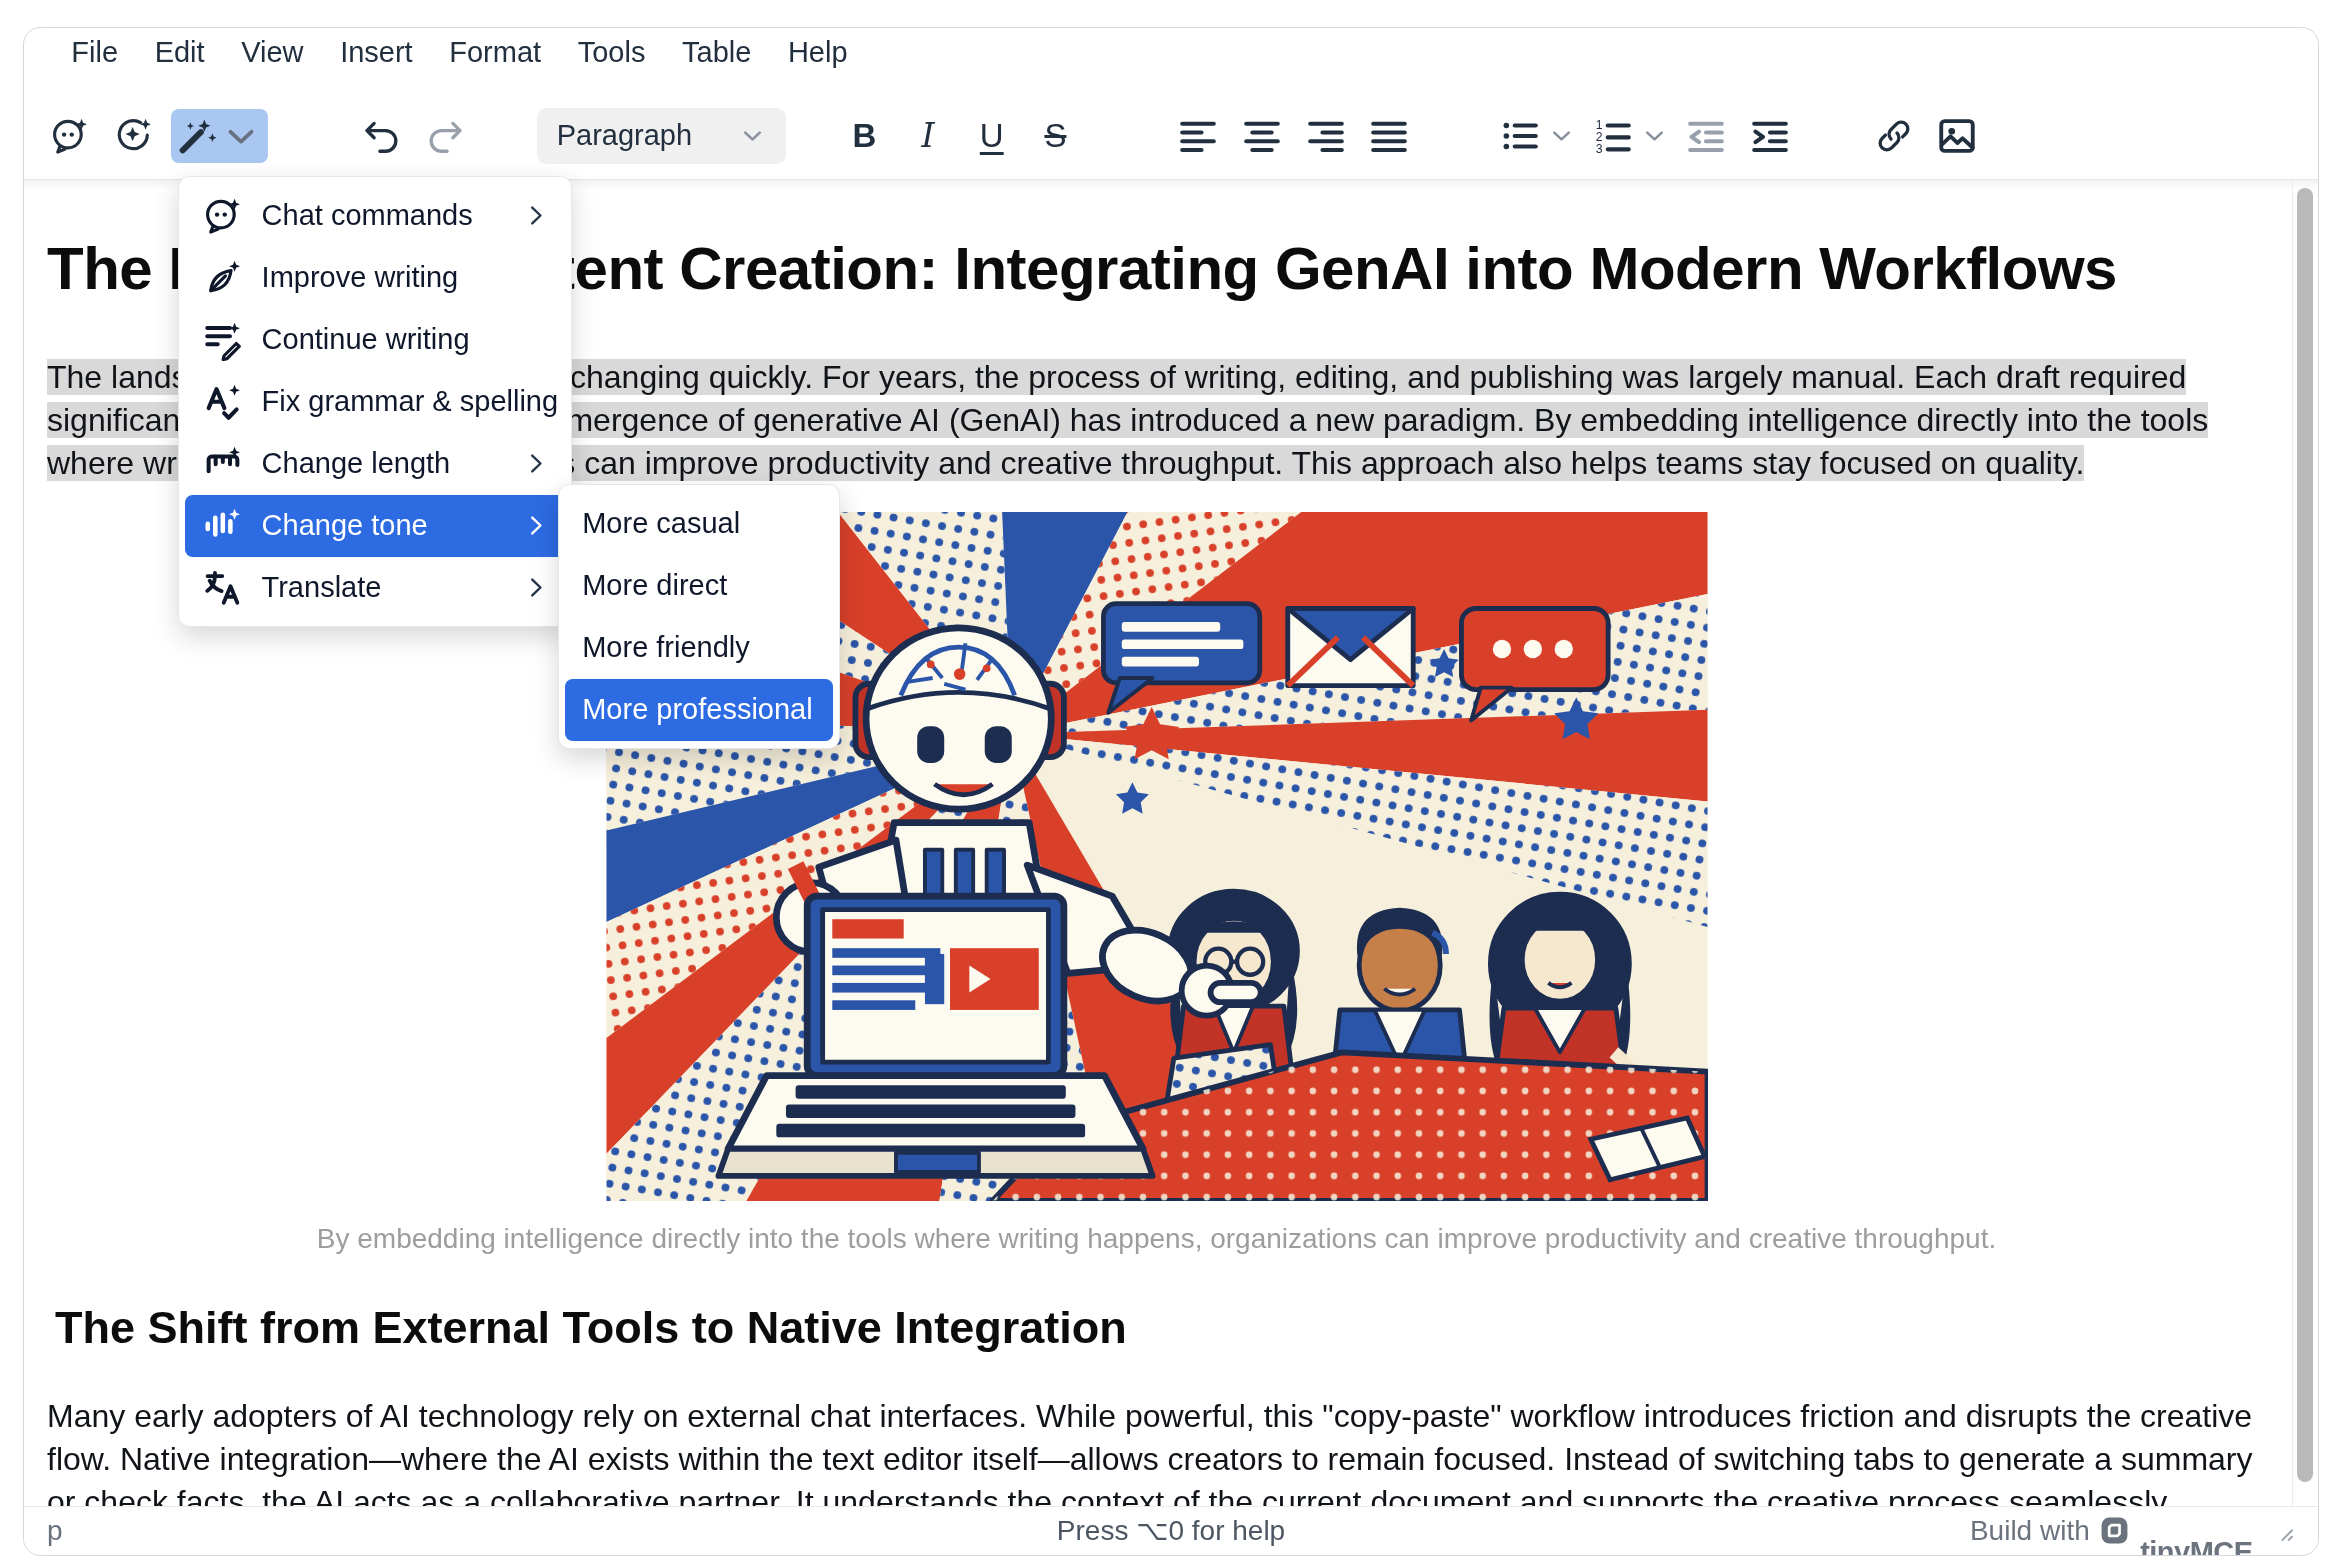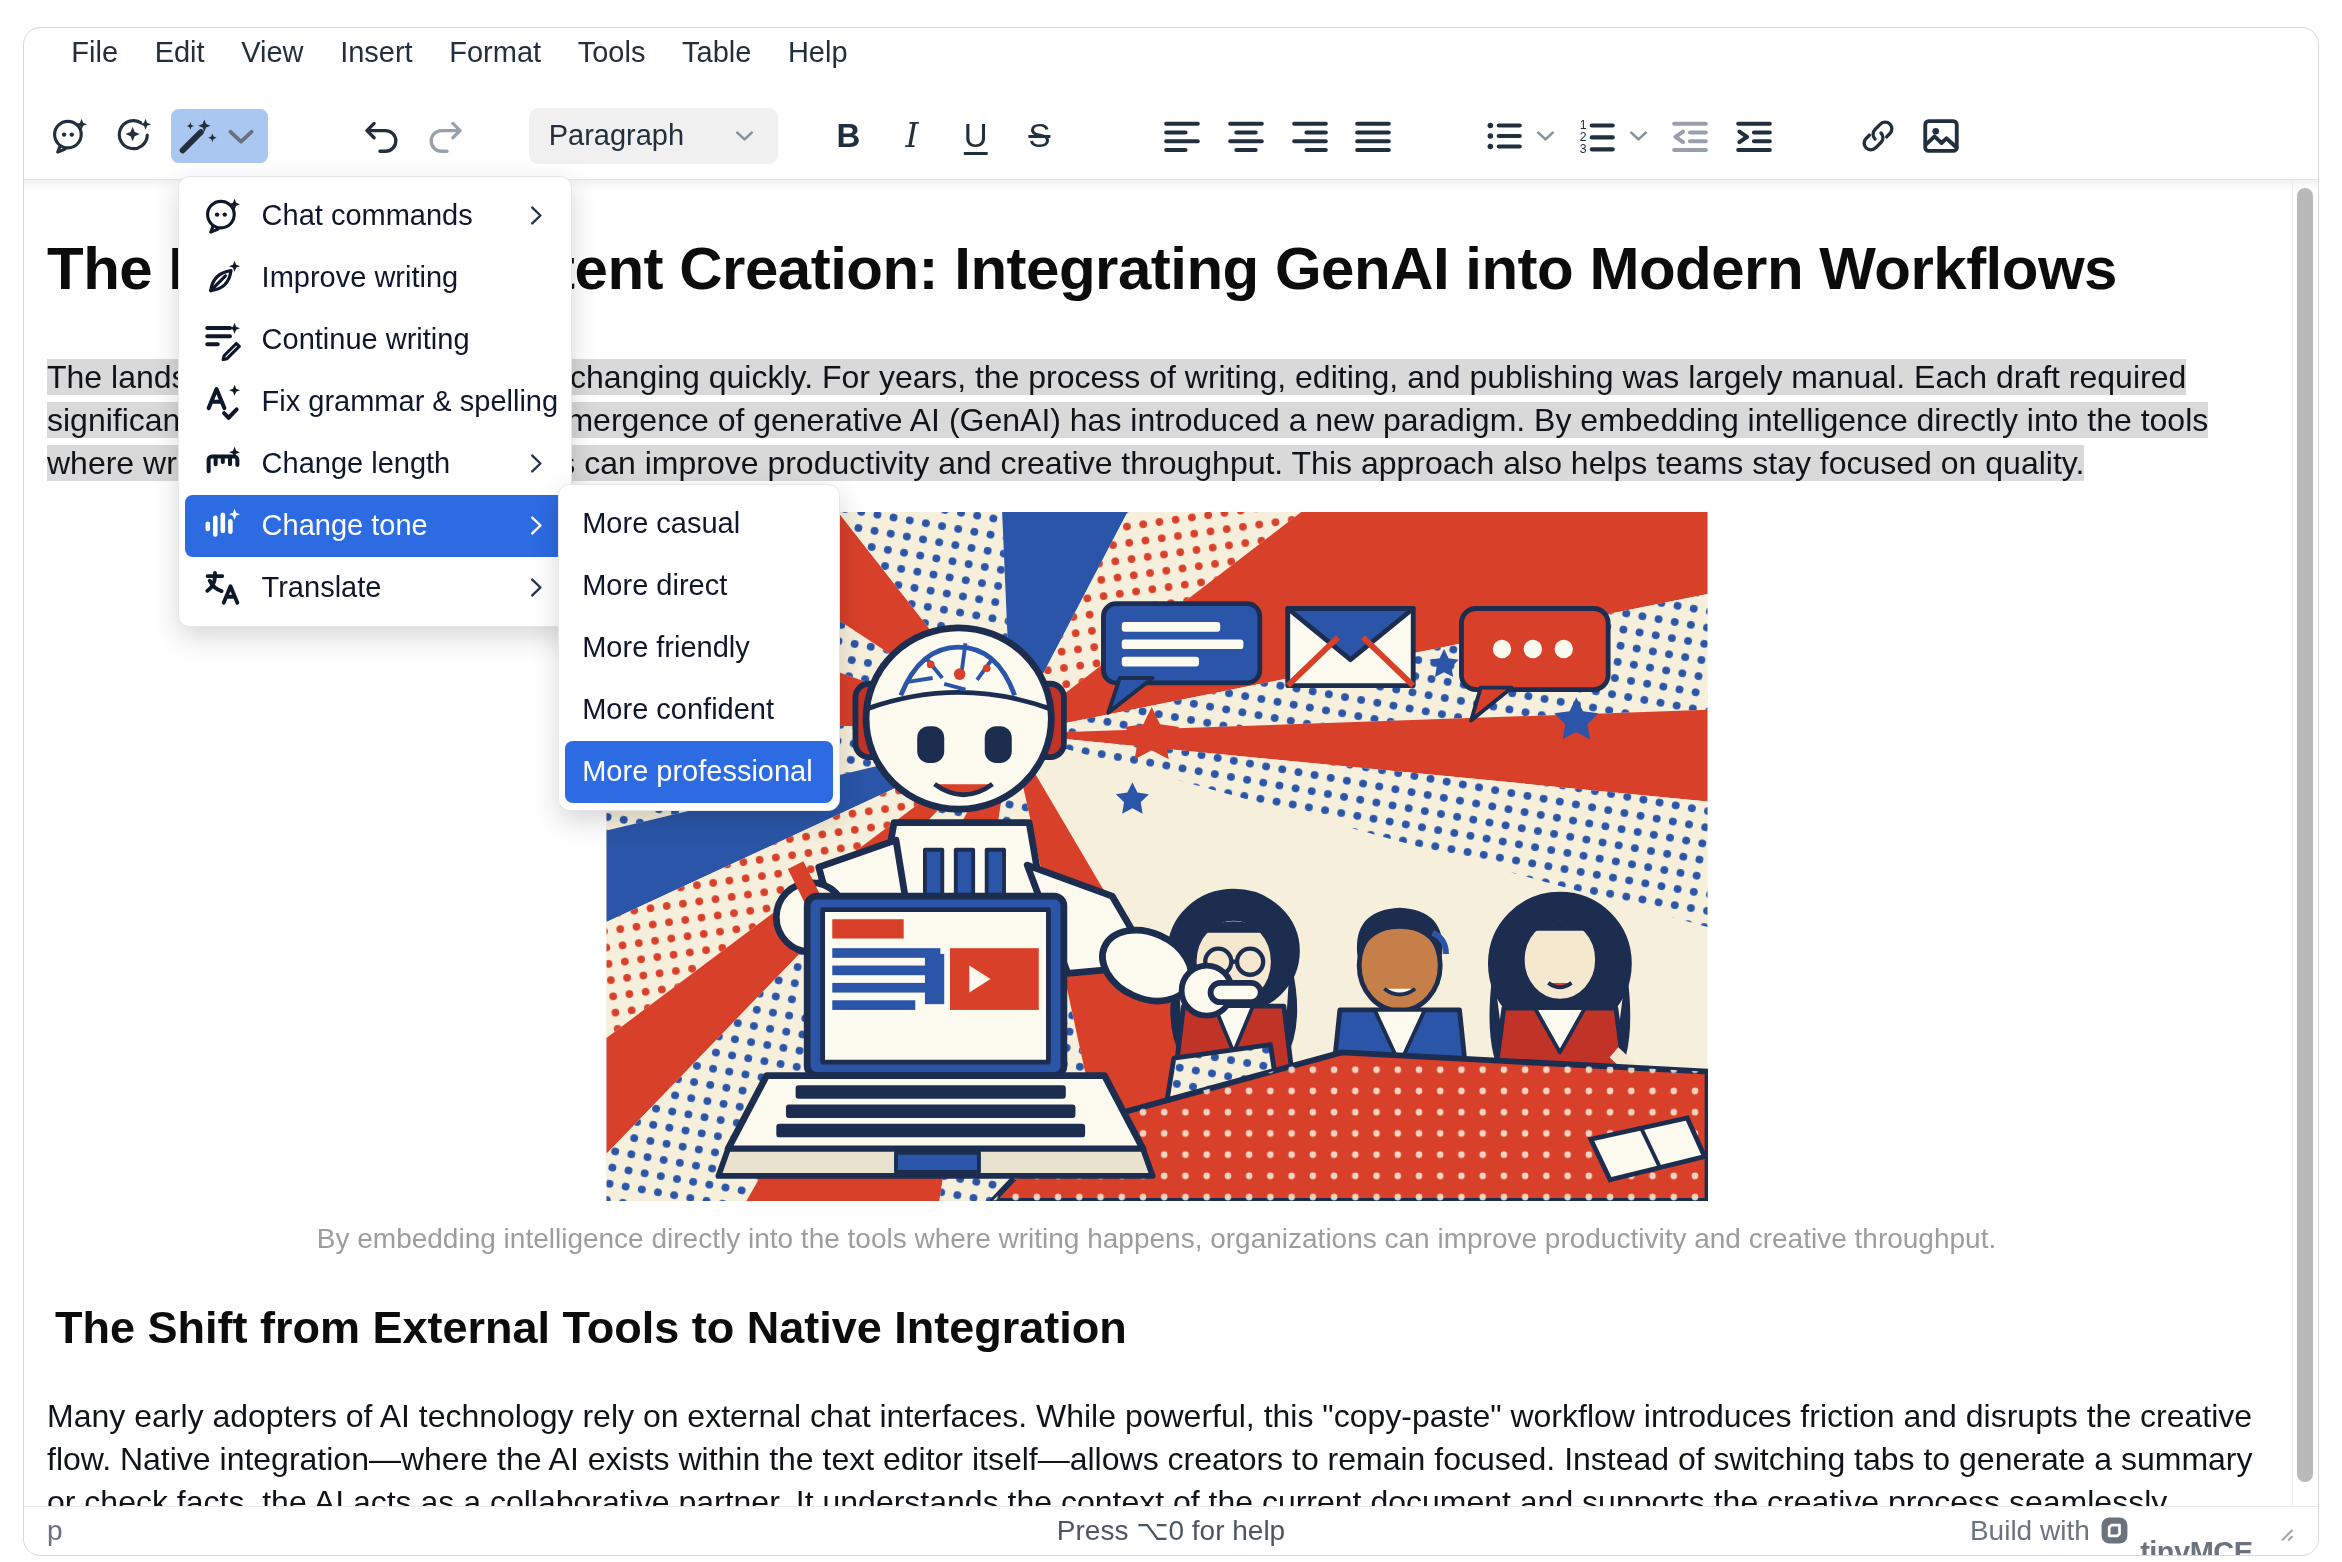--- a/index.html
+++ b/index.html
@@ -18,21 +18,21 @@
   .tbtn { width:54px; height:54px; display:flex; align-items:center; justify-content:center;
     border-radius:7.7px; color:#222f3e; flex:none; }
   .tbtn.disabled { color:#98a1ab; }
   .tbtn svg { width:42px; height:42px; }
   .tbtn.letter { font-size:33px; }
   .wand-btn { width:97px; height:54px; background:#a9c7f1; border-radius:7.7px;
     display:flex; align-items:center; justify-content:center; gap:1.9px; color:#222f3e; flex:none; }
   .wand-btn svg { width:42px; height:42px; }
   .chev-s { width:29px; height:29px; color:#68727e; flex:none; }
   .para-select { width:249px; height:56px; background:#f0f0f0; border-radius:9.7px;
-    display:flex; align-items:center; padding:0 19.3px; margin:4px; flex:none; }
+    display:flex; align-items:center; padding:0 19.3px; margin:12px; flex:none; }
   .para-select .plabel { font-size:29px; color:#222f3e; flex:1; }
   .gap10 { width:9.7px; flex:none; } .gap40 { width:39px; flex:none; }
   .gap55 { width:53px; flex:none; } .gap73 { width:70px; flex:none; }
   .gap80 { width:77px; flex:none; } .gap90 { width:87px; flex:none; } .gap92 { width:89px; flex:none; }
 
   
   .content { position:relative; height:1327px; border-top:1.9px solid #e6e6e6;
     background:#fff; overflow:hidden; padding:0 52px 0 23px; }
   .content::before { content:""; position:absolute; left:0; top:0; right:0; height:9.7px;
     background:linear-gradient(rgba(0,0,0,.05), rgba(0,0,0,0)); pointer-events:none; }
@@ -588,22 +588,19 @@
   <div class="menu-panel tone-menu">
     <div class="mrow">
       <span class="mlabel">More casual</span>
     </div>
     <div class="mrow">
       <span class="mlabel">More direct</span>
     </div>
     <div class="mrow">
       <span class="mlabel">More friendly</span>
     </div>
-    <div class="mrow">
-      <span class="mlabel">More confident</span>
-    </div>
     <div class="mrow hl">
       <span class="mlabel">More professional</span>
     </div>
   </div>
 
 </div>
 
 
 </body></html>

